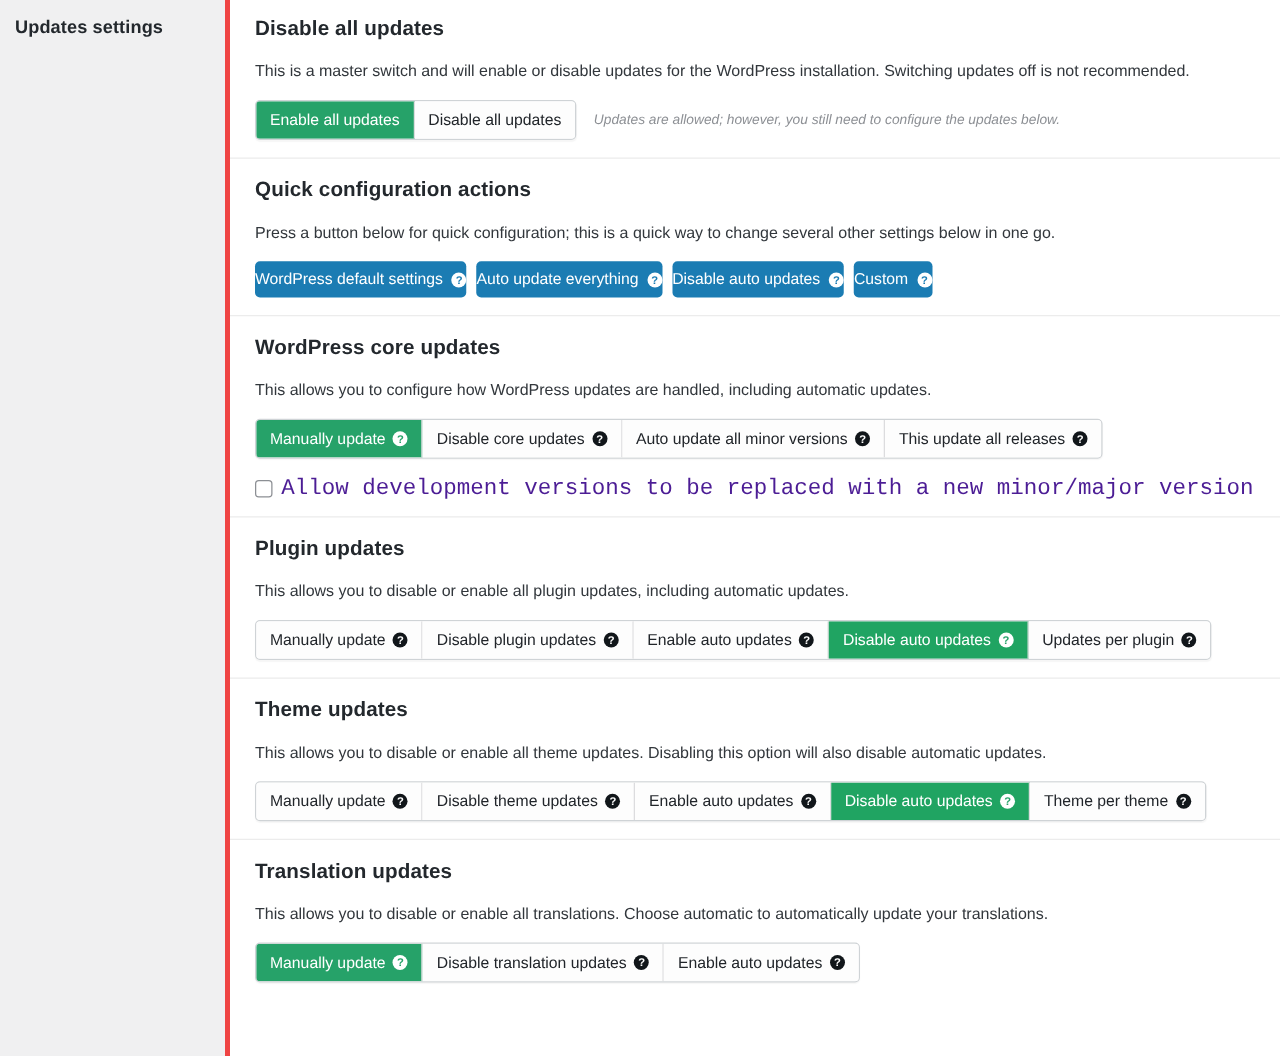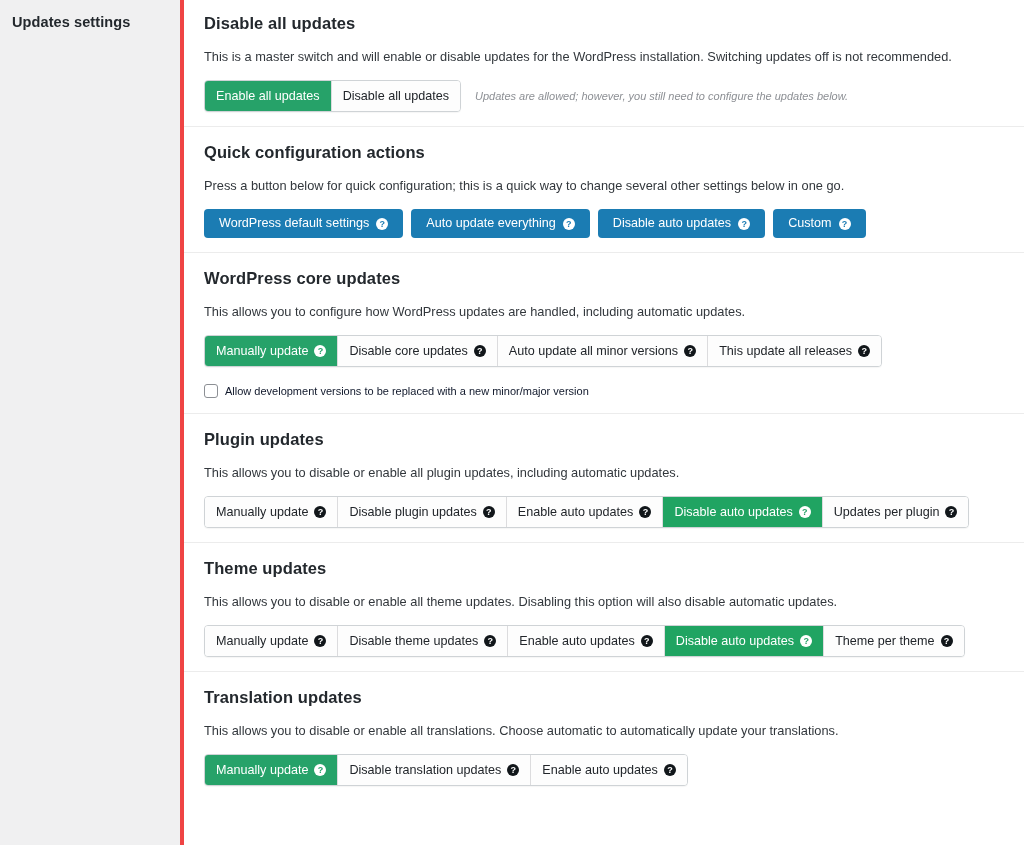--- a/index.html
+++ b/index.html
@@ -119,21 +119,21 @@
     align-items: center;
   }
   .blue-btn {
     font-family: "Liberation Sans", sans-serif;
     font-size: 12.6px;
     line-height: 1;
     background: #1b7cb3;
     color: #ffffff;
     border: none;
     border-radius: 4px;
-    padding: 8px 15px;
+    padding: 8px 0;
     cursor: pointer;
     display: inline-flex;
     align-items: center;
     gap: 7px;
     white-space: nowrap;
     height: 29px;
     box-sizing: border-box;
   }
 
   
@@ -181,23 +181,24 @@
     width: 14px;
     height: 14px;
     border: 1px solid #8c8f94;
     border-radius: 3px;
     background: #ffffff;
     box-sizing: border-box;
     flex: 0 0 auto;
     cursor: pointer;
   }
   .check-label {
-    font-size: 11px;
-    color: #0f172a;
+    font-size: 18px;
+    color: #4c1d95;
     line-height: 16px;
+    font-family: Liberation Mono, monospace;
   }
 
   
   .sec-disable-all { padding-top: 12px; }
 </style>
 </head>
 <body>
 
 <div class="page">
 

